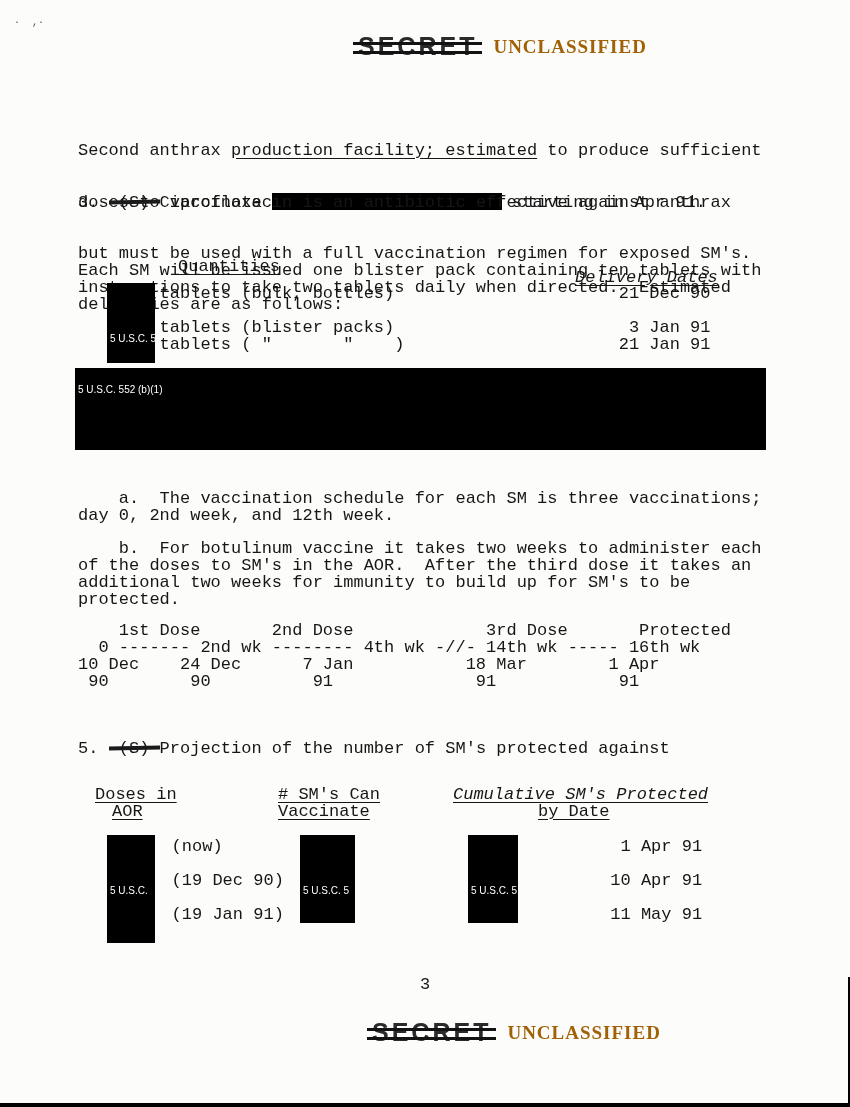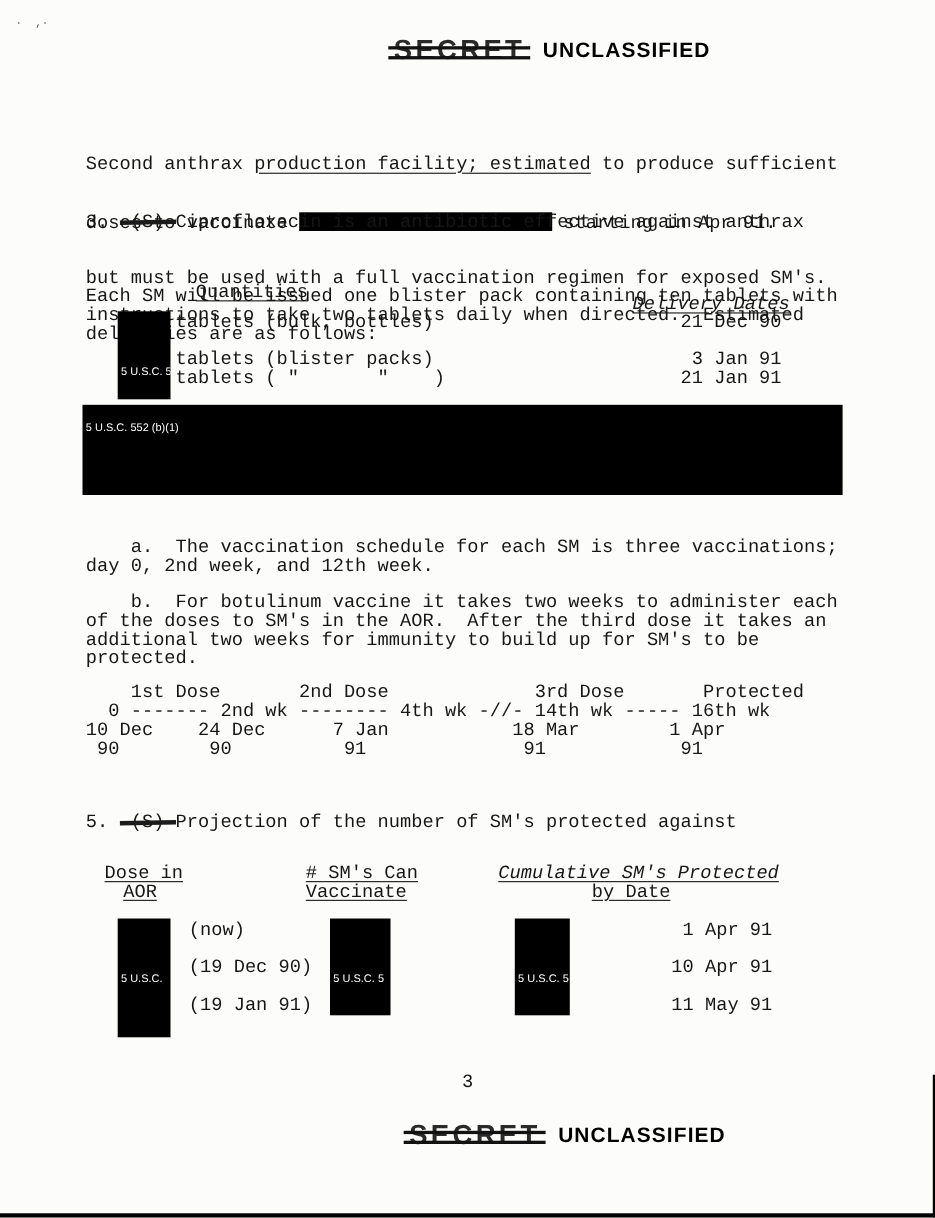--- a/index.html
+++ b/index.html
@@ -36,22 +36,22 @@
   }
   .class-mark{position:absolute;display:flex;align-items:center;gap:16px;}
   .secret{
     position:relative;display:inline-block;
     font-family:"Liberation Sans",sans-serif;font-weight:bold;
     font-size:25px;letter-spacing:3px;color:#2a2a2a;
   }
   .secret::before{content:"";position:absolute;left:-5px;right:-5px;top:4px;height:3px;background:#121212;}
   .secret::after{content:"";position:absolute;left:-5px;right:-5px;top:13px;height:3px;background:#121212;}
   .unclass{
-    font-family:Liberation Sans, sans-serif;font-weight:bold;
-    font-size:19px;letter-spacing:1px;color:#000000;
+    font-family:Liberation Serif, serif;font-weight:bold;
+    font-size:19px;letter-spacing:1px;color:#a16207;
   }
   .pagenum{position:absolute;left:0;right:0;text-align:center;}
   .scan-bottom{position:absolute;left:0;right:0;bottom:0;height:4px;background:#000;}
   .scan-right{position:absolute;right:0;bottom:0;width:2px;height:130px;background:#000;}
   .speck{position:absolute;color:#555;font-size:10px;}
 </style>
 </head>
 <body>
 
 <div class="page">
@@ -100,21 +100,21 @@
   <div class="sec pre" style="top:622px;">    1st Dose       2nd Dose             3rd Dose       Protected
   0 ------- 2nd wk -------- 4th wk -//- 14th wk ----- 16th wk
 10 Dec    24 Dec      7 Jan           18 Mar        1 Apr
  90        90          91              91            91</div>
 
   <div class="sec" style="top:706px;">
     <div class="line"><span>5.  </span><span class="struck">(S)</span><span> Projection of the number of SM's protected against</span></div>
   </div>
 
   <div class="sec" style="top:786px;width:700px;height:142px;">
-    <span class="uh" style="left:17px;top:0;">Dose in</span>
+    <span class="uh" style="left:17px;top:0;">Doses in</span>
     <span class="uh" style="left:34px;top:17px;">AOR</span>
     <span class="uh" style="left:200px;top:0;"># SM's Can</span>
     <span class="uh" style="left:200px;top:17px;">Vaccinate</span>
     <span class="uh" style="left:375px;top:0;font-style:italic;">Cumulative SM's Protected</span>
     <span class="uh" style="left:460px;top:17px;">by Date</span>
     <div class="pre" style="position:absolute;left:12px;top:52px;">        (now)                                       1 Apr 91
 
         (19 Dec 90)                                10 Apr 91
 
         (19 Jan 91)                                11 May 91</div>

